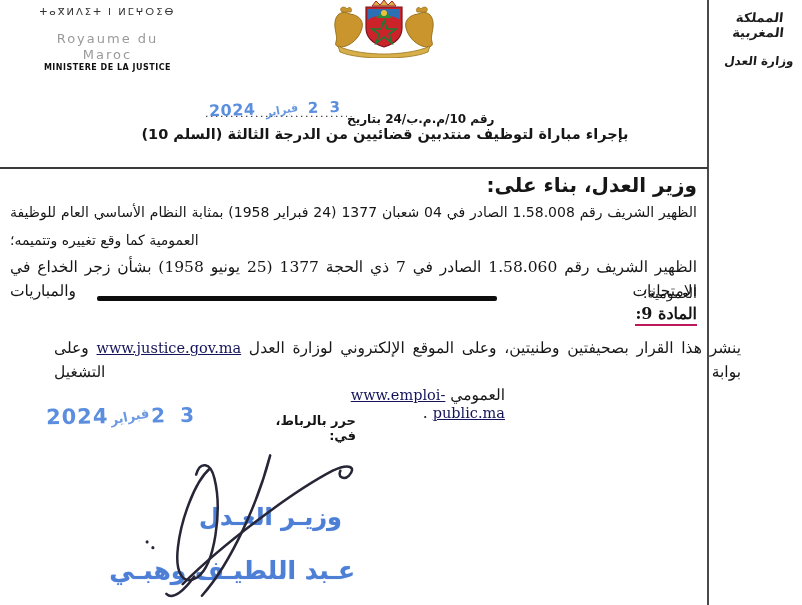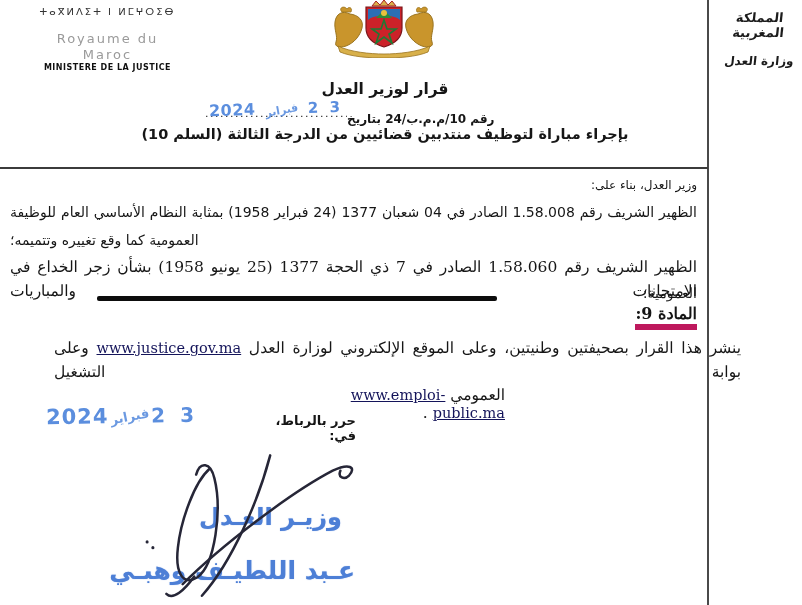--- a/index.html
+++ b/index.html
@@ -26,30 +26,30 @@
   .leader-dots{position:absolute;left:0;top:6px;width:142px;overflow:hidden;font-size:11px;letter-spacing:1.5px;color:#1d1d1d;white-space:nowrap;}
   .hw-top{position:absolute;left:4px;top:-2px;width:134px;display:flex;justify-content:space-between;align-items:baseline;transform:rotate(-2deg);}
   .hw{color:#5b8ede;font-weight:bold;}
   .hw-top .hw-year{font-size:16px;letter-spacing:.5px;}
   .hw-top .hw-month{font-size:11px;transform:rotate(-8deg);letter-spacing:-.5px;opacity:.9;}
   .hw-top .hw-day{font-size:15px;letter-spacing:3px;}
   .num-text{font-size:12px;font-weight:bold;direction:rtl;white-space:nowrap;}
   .title3{position:absolute;left:30px;top:126px;width:710px;text-align:center;font-size:14.5px;font-weight:bold;direction:rtl;}
   
   .bodytxt{position:absolute;left:10px;width:687px;direction:rtl;font-size:14px;line-height:24px;}
-  .intro{top:173px;font-weight:normal;font-size:12px;}
+  .intro{top:173px;font-weight:bold;font-size:20px;}
   .just{text-align:justify;text-align-last:justify;}
   .p1l1{top:200px;padding-right:16px;font-weight:500;}
   .p1l2{top:228px;text-align:left;font-weight:500;}
   .trad{font-family:"DejaVu Serif",serif;}
   .p2l1{top:255px;padding-right:14px;font-size:15.5px;}
   .p2l2{top:281px;text-align:right;}
   .black-bar{position:absolute;left:97px;top:296px;width:400px;height:5px;background:#0d0d0d;border-radius:2px;}
   .article-label{position:absolute;left:10px;top:304px;width:687px;text-align:right;direction:rtl;font-weight:bold;font-size:16px;}
-  .article-label span{border-bottom:6px solid #be185d;padding-bottom:1px;}
+  .article-label span{border-bottom:2px solid #be185d;padding-bottom:1px;}
   .art1{top:336px;font-size:15.5px;margin-left:44px;}
   .art2{position:absolute;left:340px;top:368px;width:165px;direction:rtl;text-align:right;font-size:15.5px;margin-top:18px;}
   .doclink{color:#14145a;text-decoration:underline;direction:ltr;unicode-bidi:embed;font-family:"DejaVu Serif",serif;font-size:14.5px;}
   
   .issued{position:absolute;left:246px;top:413px;width:110px;direction:rtl;text-align:right;font-weight:bold;font-size:13px;}
   .hw-bottom{position:absolute;left:46px;top:404px;width:152px;display:flex;justify-content:space-between;align-items:center;transform:rotate(-1deg);}
   .hw-bottom .hw-year{font-size:21px;letter-spacing:1px;}
   .hw-bottom .hw-month{font-size:13px;transform:rotate(-10deg);letter-spacing:-.5px;opacity:.9;}
   .hw-bottom .hw-day{font-size:20px;letter-spacing:4px;}
   .stamp{position:absolute;color:#4d7fd6;font-weight:bold;direction:rtl;text-shadow:0 0 1px rgba(77,127,214,.6);}
@@ -90,21 +90,20 @@
   </div>
 
   <div class="right-callig">
     <div class="callig1">المملكة المغربية</div>
     <div class="callig2">وزارة العدل</div>
   </div>
 
   <div class="vline"></div>
   <div class="hline"></div>
 
-  <div class="title1">قرار لوزير العدل</div>
 
   <div class="num-line">
     <span class="dots-wrap">
       <span class="leader-dots">..........................................</span>
       <span class="hw-top">
         <span class="hw hw-year">2024</span>
         <span class="hw hw-month">فبراير</span>
         <span class="hw hw-day">2 3</span>
       </span>
     </span>

